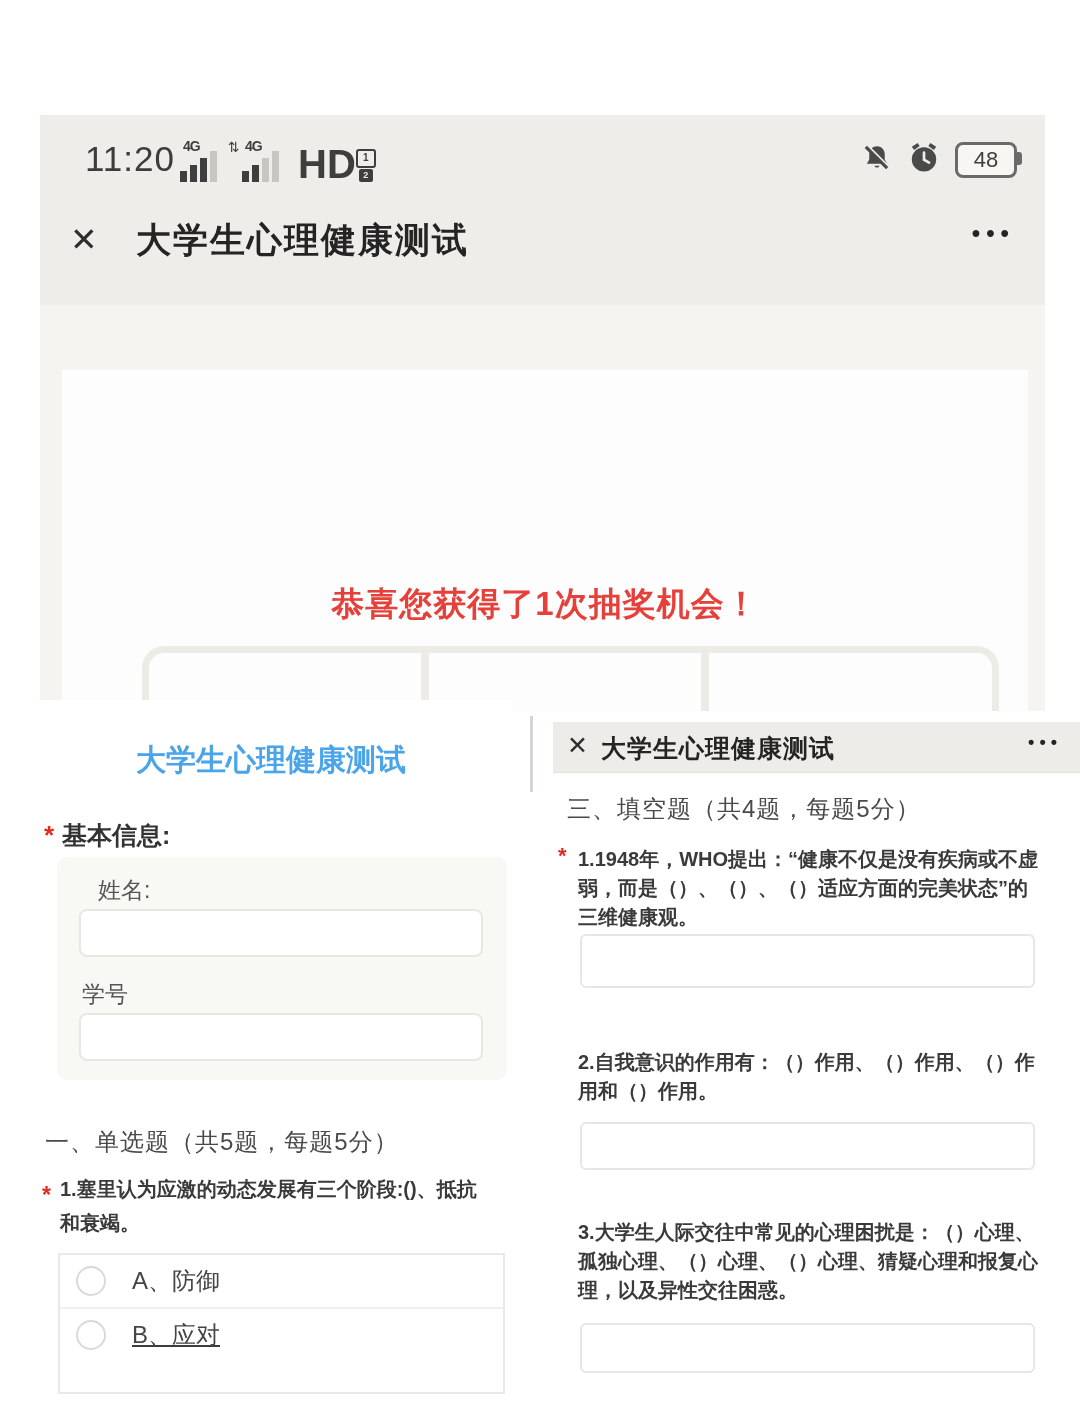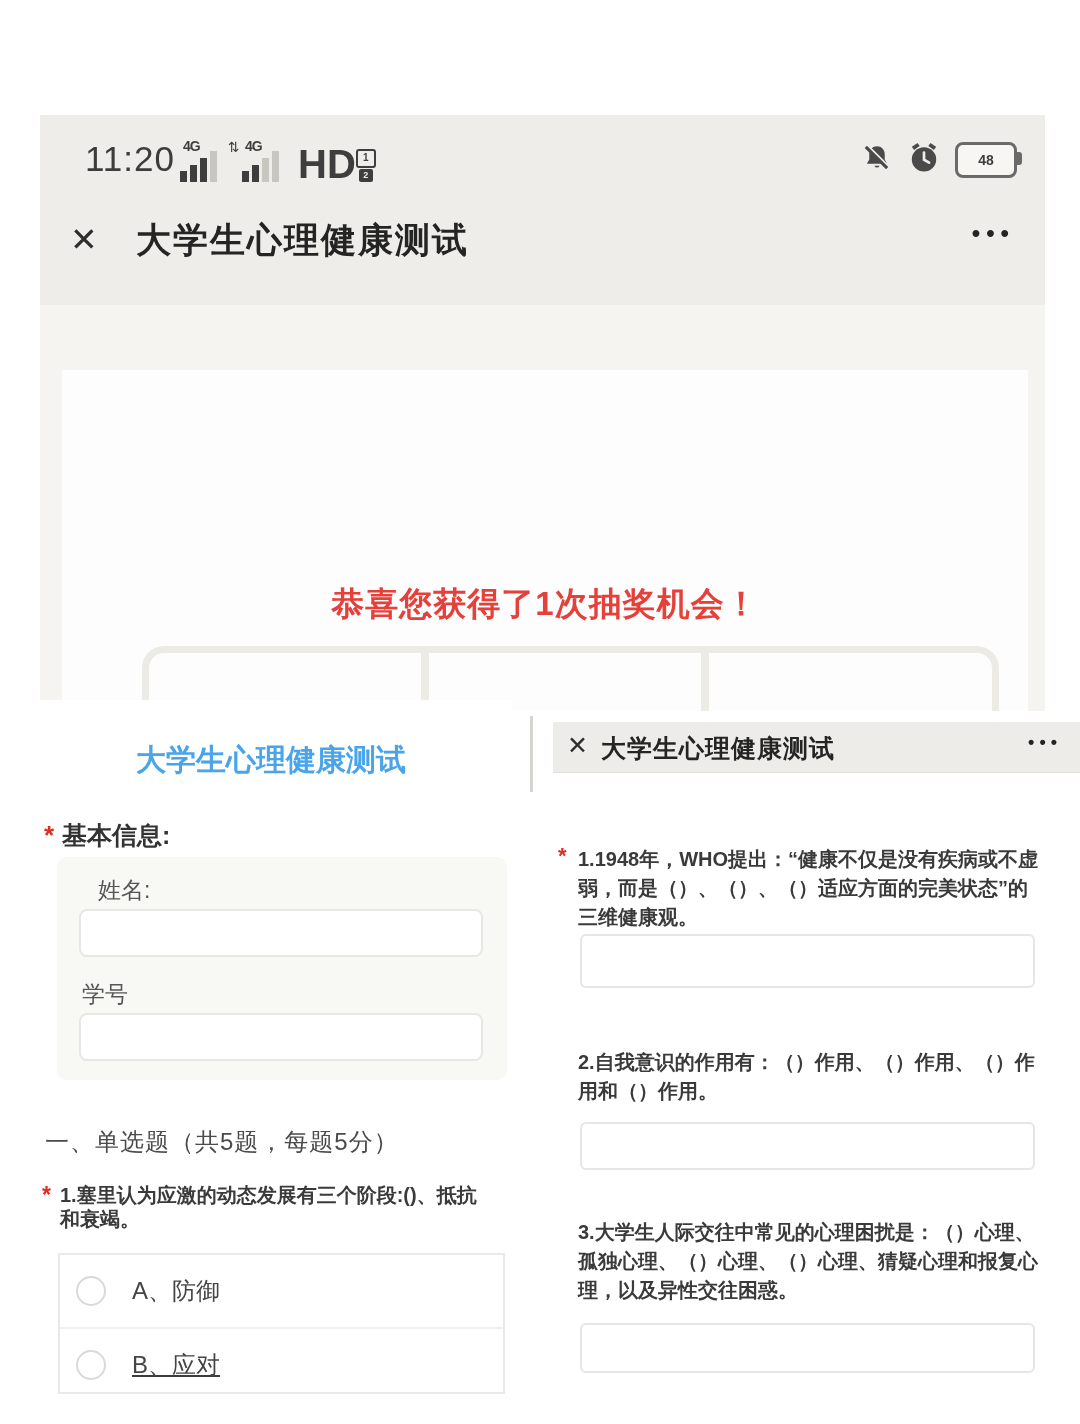--- a/index.html
+++ b/index.html
@@ -19,21 +19,21 @@
   .sig .bars i.lt{background:#c8c6c1;}
   .b1{height:11px;} .b2{height:17px;} .b3{height:24px;} .b4{height:31px;}
   .arrows{position:absolute;left:-14px;top:0;font-size:14px;color:#3e3e3e;}
   .hd{font-size:40px;font-weight:600;color:#3e3e3e;margin-left:-6px;align-self:center;margin-top:4px;}
   .sim{display:flex;flex-direction:column;margin-left:-16px;align-self:center;margin-top:6px;}
   .sim i{display:block;font-style:normal;text-align:center;}
   .sim .s1{width:16px;height:15px;border:2px solid #3e3e3e;border-radius:3px;font-size:10px;line-height:14px;font-weight:700;color:#3e3e3e;}
   .sim .s2{width:14px;height:13px;background:#3e3e3e;border-radius:2px;font-size:9px;line-height:13px;font-weight:700;color:#eeede9;margin:1px auto 0 auto;}
   .right-cluster{right:28px;top:26px;display:flex;gap:14px;align-items:center;}
   .batt{position:relative;width:56px;height:30px;border:3px solid #6a6a6a;border-radius:8px;display:flex;align-items:center;justify-content:center;background:#f7f6f2;}
-  .batt .bl{font-size:14px;font-weight:700;color:#3e3e3e;}
+  .batt .bl{font-size:22px;font-weight:400;color:#3e3e3e;}
   .batt .nub{position:absolute;right:-8px;top:7px;width:5px;height:13px;background:#6a6a6a;border-radius:0 3px 3px 0;}
   .nav-close{left:30px;top:108px;font-size:33px;color:#2d2d2d;line-height:1;}
   .nav-title{left:96px;top:102px;font-size:35px;font-weight:700;color:#242424;letter-spacing:2px;}
   .nav-more{right:30px;top:104px;font-size:24px;font-weight:700;letter-spacing:6px;color:#242424;}
 
   .result-card{left:22px;top:255px;width:966px;height:341px;background:#fdfdfd;overflow:hidden;}
   .submitted-msg{left:0;top:95px;width:100%;text-align:center;font-size:31px;color:#3f3f3f;letter-spacing:1px;}
   .lottery-msg{left:0;top:212px;width:100%;text-align:center;font-size:33px;font-weight:600;letter-spacing:1px;}
   .lottery-grid{left:80px;top:276px;width:843px;height:90px;border:7px solid #ecebe6;border-bottom:none;border-radius:22px 22px 0 0;}
   .lg-bar{position:absolute;top:0;width:8px;height:100%;background:#ecebe6;}
@@ -48,23 +48,23 @@
   .binfo-card{left:27px;top:157px;width:450px;height:223px;background:#f8f8f5;border-radius:10px;}
   .fld-label{position:absolute;left:25px;font-size:23px;color:#565656;}
   .fl-name{top:18px;margin-left:16px;} .fl-sid{top:122px;}
   .txt-input{position:absolute;background:#ffffff;border:2px solid #e7e7e4;border-radius:8px;outline:none;
     font-family:inherit;font-size:22px;color:#333;padding:0 10px;box-sizing:border-box;}
   .in-name{left:22px;top:52px;width:404px;height:48px;}
   .in-sid{left:22px;top:156px;width:404px;height:48px;}
   .sec-title{font-size:24px;color:#4a4a4a;letter-spacing:1px;}
   .l-sec{left:15px;top:426px;}
   .q-star-l{left:12px;top:482px;font-size:23px;}
-  .l-q1{left:30px;top:483px;width:432px;font-size:20px;font-weight:700;line-height:24px;color:#3a3a3a;}
+  .l-q1{left:30px;top:472px;width:432px;font-size:20px;font-weight:700;line-height:34px;color:#3a3a3a;}
   .opt-box{left:28px;top:553px;width:447px;height:141px;border:2px solid #e9e9e9;background:#ffffff;box-sizing:border-box;}
-  .opt-row{position:relative;height:72px;display:flex;align-items:center;}
+  .opt-row{position:relative;height:52px;display:flex;align-items:center;}
   .opt-row + .opt-row{border-top:2px solid #efefef;text-decoration:underline;}
   .radio{width:30px;height:30px;border:2px solid #d9d9d9;border-radius:50%;background:#fff;margin-left:16px;box-sizing:border-box;}
   .opt-label{margin-left:26px;font-size:24px;color:#454545;}
 
   
   .v-divider{left:530px;top:716px;width:3px;height:76px;background:#d7d5d1;}
   .right-panel{left:545px;top:715px;width:535px;height:709px;background:#ffffff;overflow:hidden;}
   .r-header{left:8px;top:7px;width:527px;height:50px;background:#edece8;border-bottom:1px solid #e2e1dd;}
   .r-close{left:14px;top:11px;font-size:25px;color:#2d2d2d;line-height:1;}
   .r-title{left:48px;top:10px;font-size:25px;font-weight:700;color:#242424;letter-spacing:1px;}
@@ -186,20 +186,21 @@
 
   <div class="abs v-divider"></div>
 
   <div class="abs right-panel">
     <div class="abs r-header">
       <span class="abs r-close">✕</span>
       <span class="abs r-title">大学生心理健康测试</span>
       <span class="abs r-more">•••</span>
     </div>
 
+    <div class="abs sec-title r-sec">三、填空题（共4题，每题5分）</div>
 
     <span class="abs req q-star-r">*</span>
     <div class="abs r-q r-q1">1.1948年，WHO提出：“健康不仅是没有疾病或不虚弱，而是（）、（）、（）适应方面的完美状态”的三维健康观。</div>
     <input class="txt-input r-input in-a1" type="text" style="">
 
     <div class="abs r-q r-q2">2.自我意识的作用有：（）作用、（）作用、（）作用和（）作用。</div>
     <input class="txt-input r-input in-a2" type="text" style="">
 
     <div class="abs r-q r-q3">3.大学生人际交往中常见的心理困扰是：（）心理、孤独心理、（）心理、（）心理、猜疑心理和报复心理，以及异性交往困惑。</div>
     <input class="txt-input r-input in-a3" type="text" style="">

